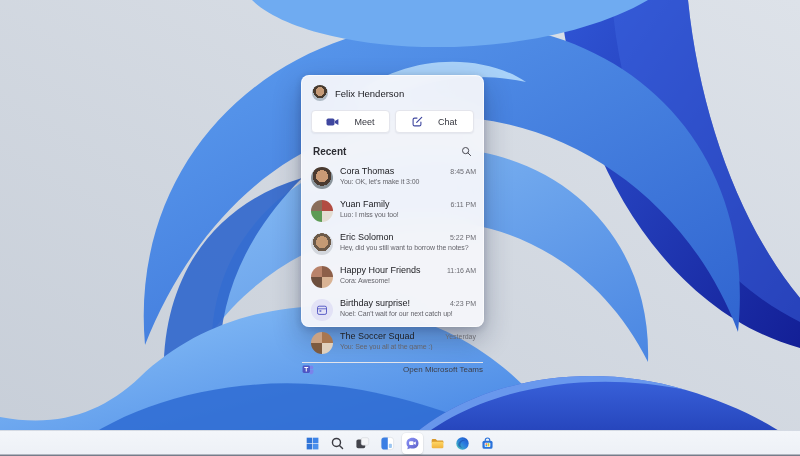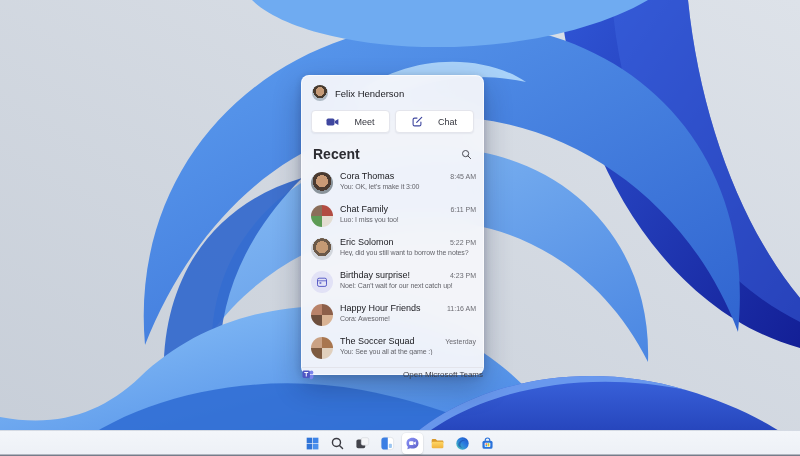--- a/index.html
+++ b/index.html
@@ -3,42 +3,42 @@
 <meta charset="utf-8">
 <style>
   * { margin:0; padding:0; box-sizing:border-box; }
   html,body { width:800px; height:456px; overflow:hidden; }
   body { position:relative; font-family:"Liberation Sans", sans-serif; background:#c9d0da; }
 
   .wallpaper { position:absolute; inset:0; }
 
   
   .panel {
-    position:absolute; left:301px; top:75px; width:183px; height:300px;
+    position:absolute; left:301px; top:75px; width:183px; height:252px;
     background:rgba(244,245,250,0.95);
     backdrop-filter: blur(16px) saturate(1.1);
     border-radius:8px;
     border:0.5px solid rgba(255,255,255,0.6);
     box-shadow:0 12px 28px rgba(15,25,60,0.30), 0 2px 8px rgba(15,25,60,0.18);
     display:flex; flex-direction:column;
   }
   .panel-header { display:flex; align-items:center; gap:7px; padding:9px 10px 6px; }
   .av-felix { width:16px; height:16px; border-radius:50%;
     background:radial-gradient(circle at 50% 40%, #c59a77 0 4.5px, #473a2e 4.5px 6.8px, #aeb9c4 6.8px); }
   .header-name { font-size:9.5px; color:#212126; }
 
   .actions { display:flex; gap:5px; padding:3px 9px 8px; }
   .btn {
     flex:1; height:23px; background:#ffffff; border:0.5px solid #e4e5ec; border-radius:4px;
     display:flex; align-items:center; justify-content:center; gap:15px;
     font-size:9px; color:#35363f; box-shadow:0 1px 1.5px rgba(20,30,60,0.06); cursor:pointer;
   }
 
   .recent-row { display:flex; align-items:center; justify-content:space-between; padding:5px 11px 3px; }
-  .recent-label { font-size:14px; font-weight:700; color:#2c2c32; }
+  .recent-label { font-size:10px; font-weight:700; color:#2c2c32; }
 
   .list { flex:1; display:flex; flex-direction:column; padding:2px 0; }
   .conv { display:flex; align-items:flex-start; gap:7px; padding:4px 7px 0 9px; height:33px; cursor:pointer; }
   .av { width:22px; height:22px; border-radius:50%; flex:0 0 auto; margin-top:1px; }
   .av-cora    { background:radial-gradient(circle at 50% 42%, #c99a76 0 6px, #4a3a30 6px 9.5px, #8a949b 9.5px); }
   .av-yuan    { background:conic-gradient(#b24c42 0 25%, #e4ddd2 0 50%, #5d9b55 0 75%, #8a6e5a 0); }
   .av-eric    { background:radial-gradient(circle at 50% 42%, #c49a74 0 6px, #6b5948 6px 9px, #d2d6dc 9px); }
   .av-bday    { background:#e2e2f6; display:flex; align-items:center; justify-content:center; }
   .av-happy   { background:conic-gradient(#8d5f49 0 25%, #d9b394 0 50%, #6d4f3d 0 75%, #b9836a 0); }
   .av-soccer  { background:conic-gradient(#a8764f 0 25%, #e0d0bd 0 50%, #7c5a40 0 75%, #caa284 0); }
@@ -152,63 +152,63 @@
           <span class="conv-time">8:45 AM</span>
         </div>
         <div class="conv-preview">You: OK, let's make it 3:00</div>
       </div>
     </div>
 
     <div class="conv">
       <div class="av av-yuan"></div>
       <div class="conv-main">
         <div class="conv-top">
-          <span class="conv-name">Chat Family</span>
+          <span class="conv-name">Yuan Family</span>
           <span class="conv-time">6:11 PM</span>
         </div>
         <div class="conv-preview">Luo: I miss you too!</div>
       </div>
     </div>
 
     <div class="conv">
       <div class="av av-eric"></div>
       <div class="conv-main">
         <div class="conv-top">
           <span class="conv-name">Eric Solomon</span>
           <span class="conv-time">5:22 PM</span>
         </div>
         <div class="conv-preview">Hey, did you still want to borrow the notes?</div>
+      </div>
+    </div>
+
+    <div class="conv">
+      <div class="av av-happy"></div>
+      <div class="conv-main">
+        <div class="conv-top">
+          <span class="conv-name">Happy Hour Friends</span>
+          <span class="conv-time">11:16 AM</span>
+        </div>
+        <div class="conv-preview">Cora: Awesome!</div>
       </div>
     </div>
 
     <div class="conv">
       <div class="av av-bday">
         <svg width="12" height="12" viewBox="0 0 12 12">
           <rect x="1.5" y="2.2" width="9" height="8.2" rx="1.6" fill="none" stroke="#5b5fc7" stroke-width="1"></rect>
           <path d="M1.8,4.8 H10.2" stroke="#5b5fc7" stroke-width="0.9"></path>
           <rect x="3.4" y="6.2" width="2" height="1.5" rx="0.4" fill="#5b5fc7"></rect>
         </svg>
       </div>
       <div class="conv-main">
         <div class="conv-top">
           <span class="conv-name">Birthday surprise!</span>
           <span class="conv-time">4:23 PM</span>
         </div>
         <div class="conv-preview">Noel: Can't wait for our next catch up!</div>
-      </div>
-    </div>
-
-    <div class="conv">
-      <div class="av av-happy"></div>
-      <div class="conv-main">
-        <div class="conv-top">
-          <span class="conv-name">Happy Hour Friends</span>
-          <span class="conv-time">11:16 AM</span>
-        </div>
-        <div class="conv-preview">Cora: Awesome!</div>
       </div>
     </div>
 
     <div class="conv">
       <div class="av av-soccer"></div>
       <div class="conv-main">
         <div class="conv-top">
           <span class="conv-name">The Soccer Squad</span>
           <span class="conv-time">Yesterday</span>
         </div>

